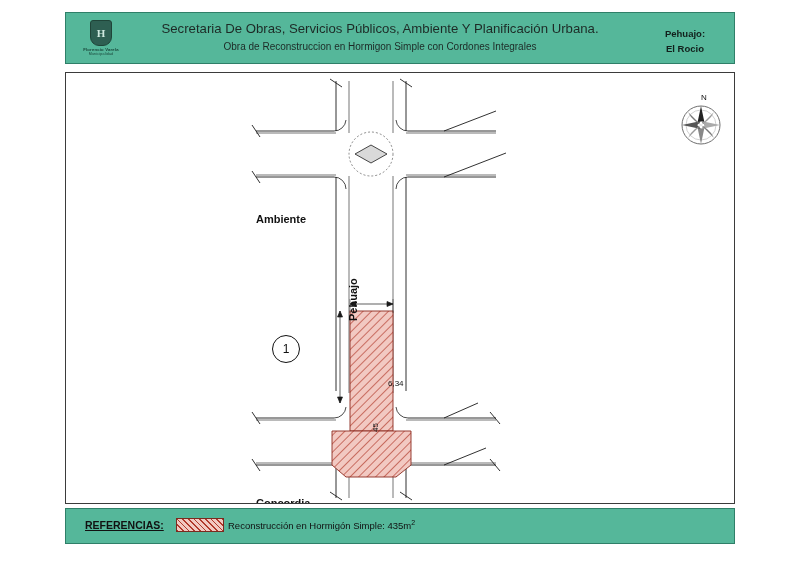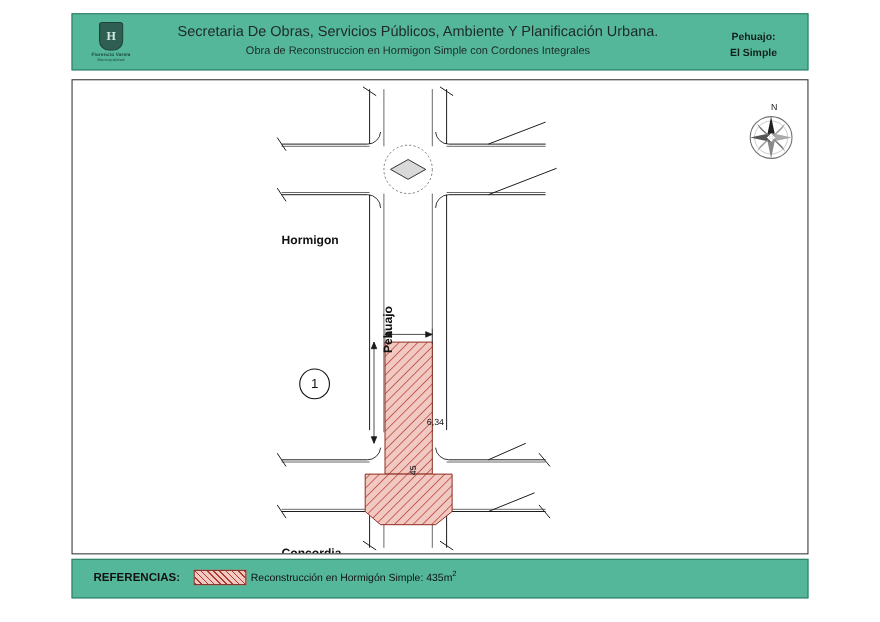--- a/index.html
+++ b/index.html
@@ -199,20 +199,21 @@
     border: 1px solid #2f7f68;
     box-sizing: border-box;
   }
   .ref-title {
     position: absolute;
     left: 85px;
     top: 519px;
     font-size: 10.5px;
     font-weight: bold;
     color: #111111;
+    text-decoration: underline;
   }
   .ref-swatch {
     position: absolute;
     left: 176px;
     top: 518px;
     width: 46px;
     height: 12px;
     border: 1px solid #7a2a20;
     background-color: #f2c9c2;
     background-image: repeating-linear-gradient(45deg,
@@ -236,21 +237,21 @@
 
   <div class="logo-box">
     <div class="logo-shield">H</div>
     <div class="logo-text-1">Florencio Varela</div>
     <div class="logo-text-2">Municipalidad</div>
   </div>
 
   <div class="title-main">Secretaria De Obras, Servicios Públicos, Ambiente Y Planificación Urbana.</div>
   <div class="title-sub">Obra de Reconstruccion en Hormigon Simple con Cordones Integrales</div>
   <div class="barrio-label">Pehuajo:</div>
-  <div class="barrio-value">El Simple</div>
+  <div class="barrio-value">El Rocio</div>
 
   <div class="draw-frame">
 
     <svg class="draw-svg" width="670" height="432" viewBox="0 0 670 432">
       <defs>
         <pattern id="hatch" width="6" height="6" patternTransform="rotate(45)" patternUnits="userSpaceOnUse">
           <rect width="6" height="6" fill="#f2c9c2"></rect>
           <line x1="0" y1="0" x2="0" y2="6" stroke="#b1392b" stroke-width="1.3"></line>
         </pattern>
       </defs>
@@ -341,21 +342,21 @@
         <polygon points="327,231 321,228.5 321,233.5"></polygon>
         <line x1="284" y1="226" x2="284" y2="240" stroke-width="0.5"></line>
         <line x1="327" y1="226" x2="327" y2="240" stroke-width="0.5"></line>
 
         <line x1="274" y1="238" x2="274" y2="330"></line>
         <polygon points="274,238 271.5,244 276.5,244"></polygon>
         <polygon points="274,330 271.5,324 276.5,324"></polygon>
       </g>
     </svg>
 
-    <div class="street-label lbl-mercedes">Hormigon</div>
+    <div class="street-label lbl-mercedes">Ambiente</div>
     <div class="street-label lbl-concordia">Concordia</div>
     <div class="street-label lbl-pehuajo">Pehuajo</div>
 
     <div class="dim-label dim-634">6,34</div>
     <div class="dim-label dim-45">45</div>
 
     <div class="circle-ref">1</div>
 
     <div class="compass">
       <svg width="60" height="60" viewBox="0 0 60 60">

